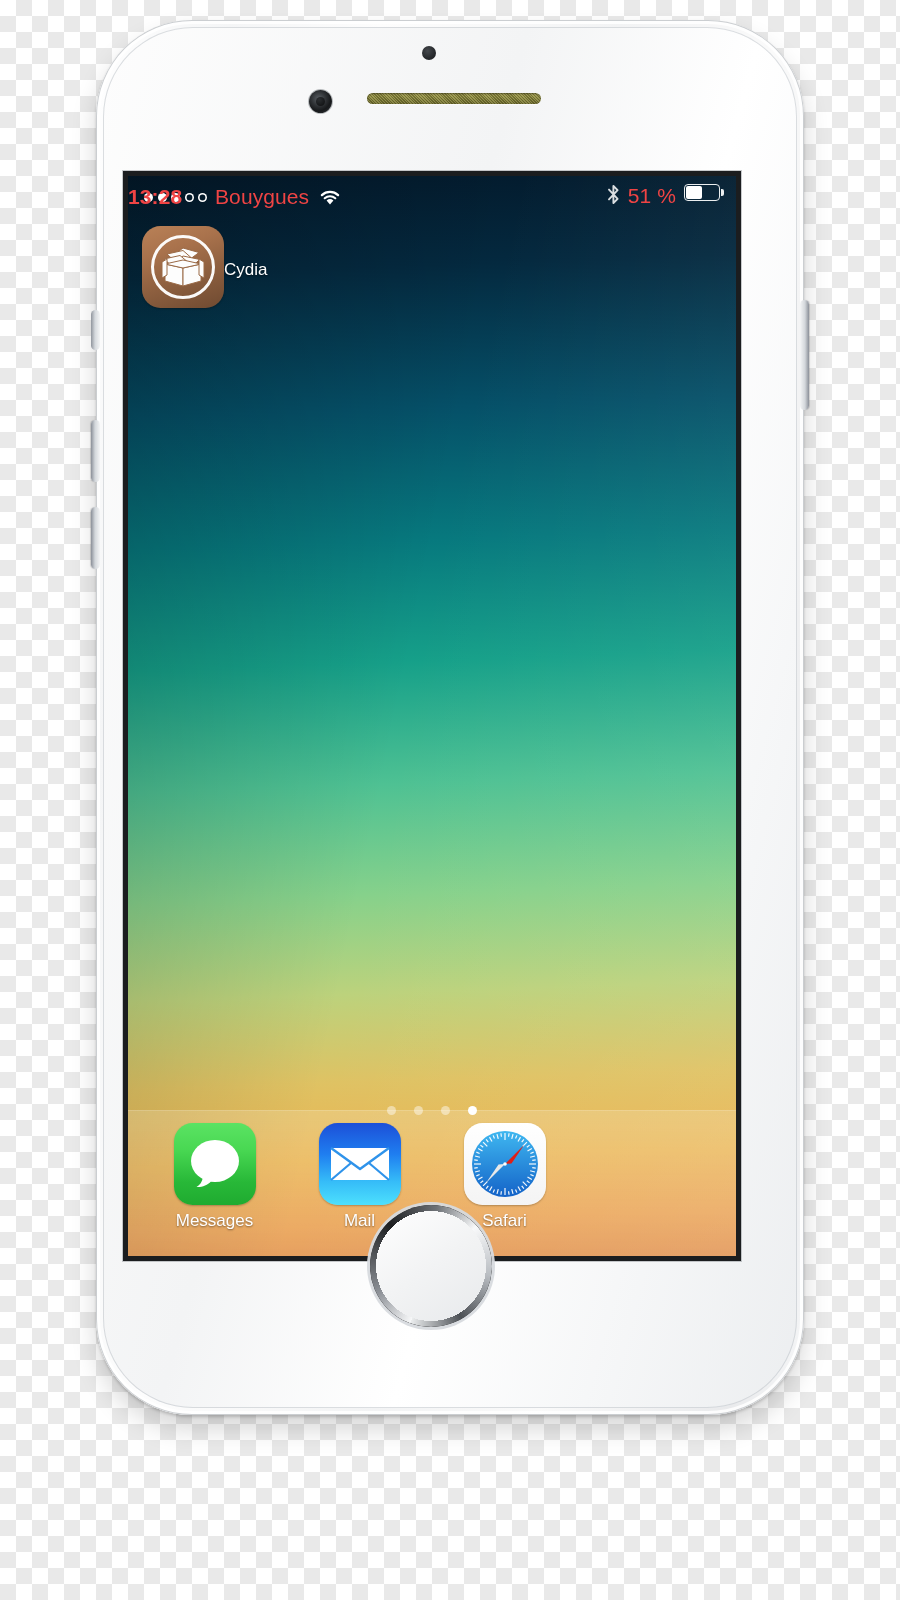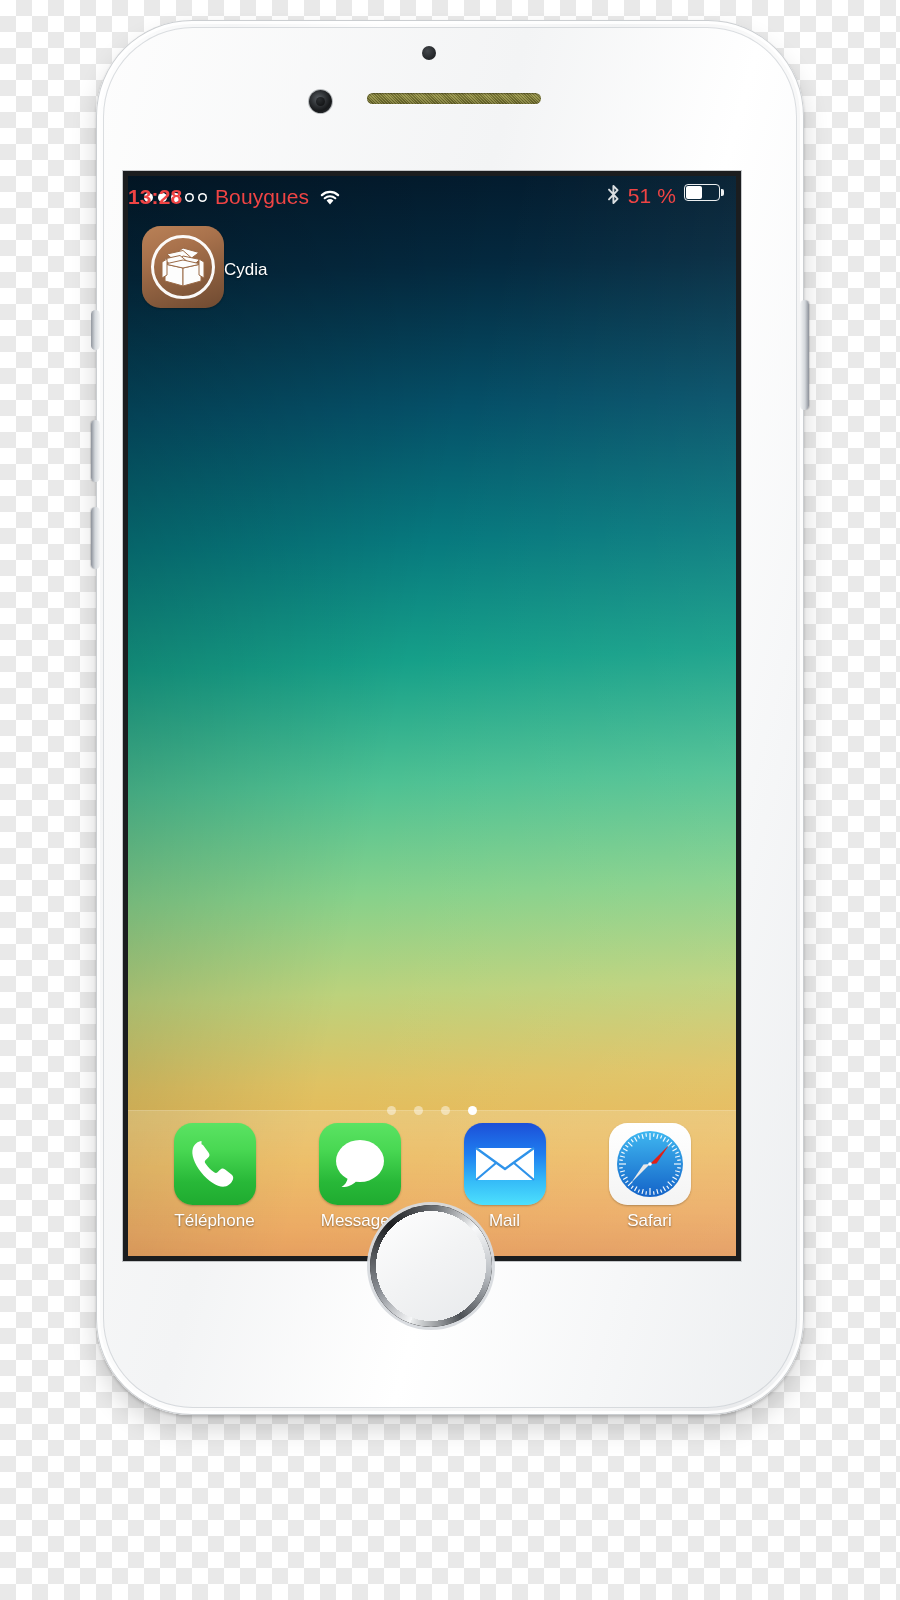--- a/index.html
+++ b/index.html
@@ -302,29 +302,20 @@
 
     <div id="page-dots">
       <span class="page-dot"></span>
       <span class="page-dot"></span>
       <span class="page-dot"></span>
       <span class="page-dot active"></span>
     </div>
 
     <div id="dock">
 
-      <div class="dock-cell">
-        <div class="dock-icon">
-          <span id="phone-icon-bg"></span>
-          <svg width="82" height="82" viewBox="0 0 82 82" style="position:absolute;left:0;top:0;" aria-hidden="true">
-            <path d="M27.5 18 c-3.6 0.2 -7.3 3.4 -8.6 7.2 c-2 6 1.4 15.4 8.2 24 c7.6 9.6 17.4 15.4 23.7 14.3 c4.2 -0.7 8.1 -4.8 8.4 -8.6 c0.1 -1.6 -0.5 -2.6 -2.3 -4 l-5.8 -4.4 c-2.1 -1.6 -3.6 -1.3 -5.4 0.5 l-2.2 2.2 c-1 1 -2 1 -3.4 0.1 c-3 -1.9 -6.3 -5.2 -8.6 -8.7 c-1 -1.6 -0.9 -2.6 0.2 -3.6 l2.3 -2.2 c1.8 -1.7 2 -3.2 0.5 -5.3 l-4.4 -6 c-1 -1.4 -1.7 -2 -2.6 -2.2 Z" fill="#ffffff"></path>
-          </svg>
-        </div>
-        <div class="dock-label">Téléphone</div>
-      </div>
 
       <div class="dock-cell">
         <div class="dock-icon">
           <span id="messages-icon-bg"></span>
           <svg width="82" height="82" viewBox="0 0 82 82" style="position:absolute;left:0;top:0;" aria-hidden="true">
             <ellipse cx="41" cy="38" rx="24" ry="21" fill="#ffffff"></ellipse>
             <path d="M29 54 c-1 5 -3 8 -6.5 10 c5.5 0.4 11 -2 14.5 -5.5 Z" fill="#ffffff"></path>
           </svg>
         </div>
         <div class="dock-label">Messages</div>

